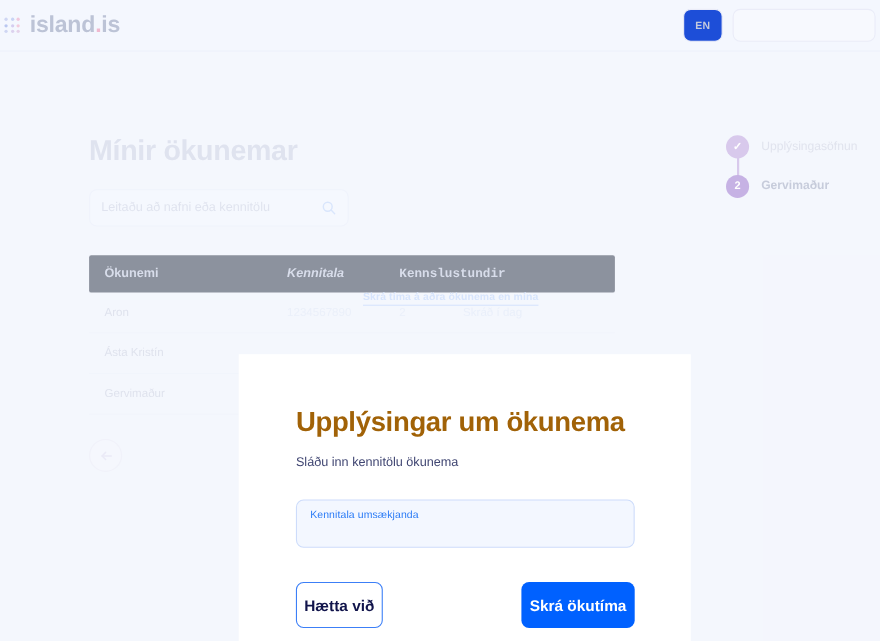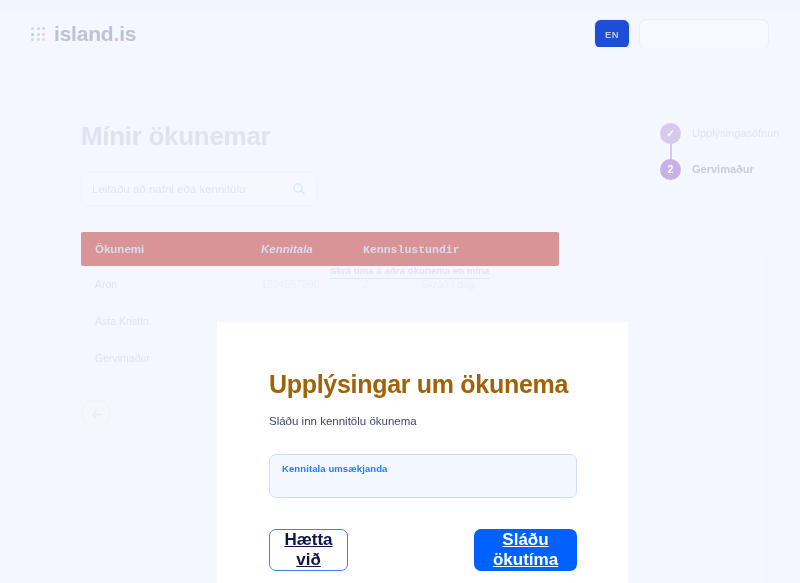--- a/index.html
+++ b/index.html
@@ -12,28 +12,28 @@
 
   body {
     font-family: "Liberation Sans", sans-serif;
     background: #f4f5fc;
     position: relative;
   }
 
   
   .topbar {
     position: absolute;
-    top: 11px; left: 0;
+    top: 0; left: 0;
     width: 800px;
     height: 47px;
     background: #f4f7fe;
     border-bottom: 1px solid #eceffb;
     display: flex;
     align-items: center;
-    padding: 0 31px;
+    padding: 0 4px;
   }
 
   .brand {
     display: flex;
     align-items: center;
     gap: 9px;
   }
 
   .dotgrid {
     display: grid;
@@ -166,21 +166,21 @@
   }
 
   
   .table {
     margin-top: 26px;
     width: 478px;
   }
 
   .thead {
     display: flex;
-    background: #b91c1c;
+    background: #0f172a;
     height: 34px;
     align-items: center;
     padding: 0 14px;
     border-radius: 2px;
   }
   .thead span {
     font-size: 11.5px;
     font-weight: 600;
     color: #b6bdd4;
   }
@@ -293,21 +293,21 @@
     margin-top: 27px;
     width: 308px;
     height: 44px;
     border: 1px solid #cddcfb;
     border-radius: 7px;
     background: #f3f7ff;
     padding: 8px 12px 0 12px;
   }
   .field-label {
     font-size: 9.5px;
-    font-weight: 700;
+    font-weight: 400;
     color: #2a7bf6;
     letter-spacing: .1px;
   }
   .field input {
     margin-top: 3px;
     border: 0;
     outline: 0;
     background: transparent;
     width: 100%;
     font-family: "Liberation Sans", sans-serif;
@@ -318,27 +318,26 @@
   .modal-actions {
     margin-top: 31px;
     display: flex;
     width: 308px;
   }
 
   .btn {
     height: 42px;
     border-radius: 7px;
     font-family: "Liberation Sans", sans-serif;
-    font-size: 17px;
+    font-size: 14px;
     font-weight: 700;
     cursor: pointer;
     display: flex;
     align-items: center;
     justify-content: center;
-    text-decoration: underline;
   }
   .btn-secondary {
     width: 79px;
     border: 1px solid #3c7ff7;
     background: #ffffff;
     color: #11144b;
   }
   .btn-primary {
     margin-left: auto;
     width: 103px;
@@ -445,17 +444,17 @@
     <div class="modal-title">Upplýsingar um ökunema</div>
     <div class="modal-sub">Sláðu inn kennitölu ökunema</div>
 
     <div class="field">
       <div class="field-label">Kennitala umsækjanda</div>
       <input type="text" placeholder="" style="">
     </div>
 
     <div class="modal-actions">
       <button class="btn btn-secondary">Hætta við</button>
-      <button class="btn btn-primary">Sláðu ökutíma</button>
+      <button class="btn btn-primary">Skrá ökutíma</button>
     </div>
   </div>
 
 </div>
 
 </body></html>

